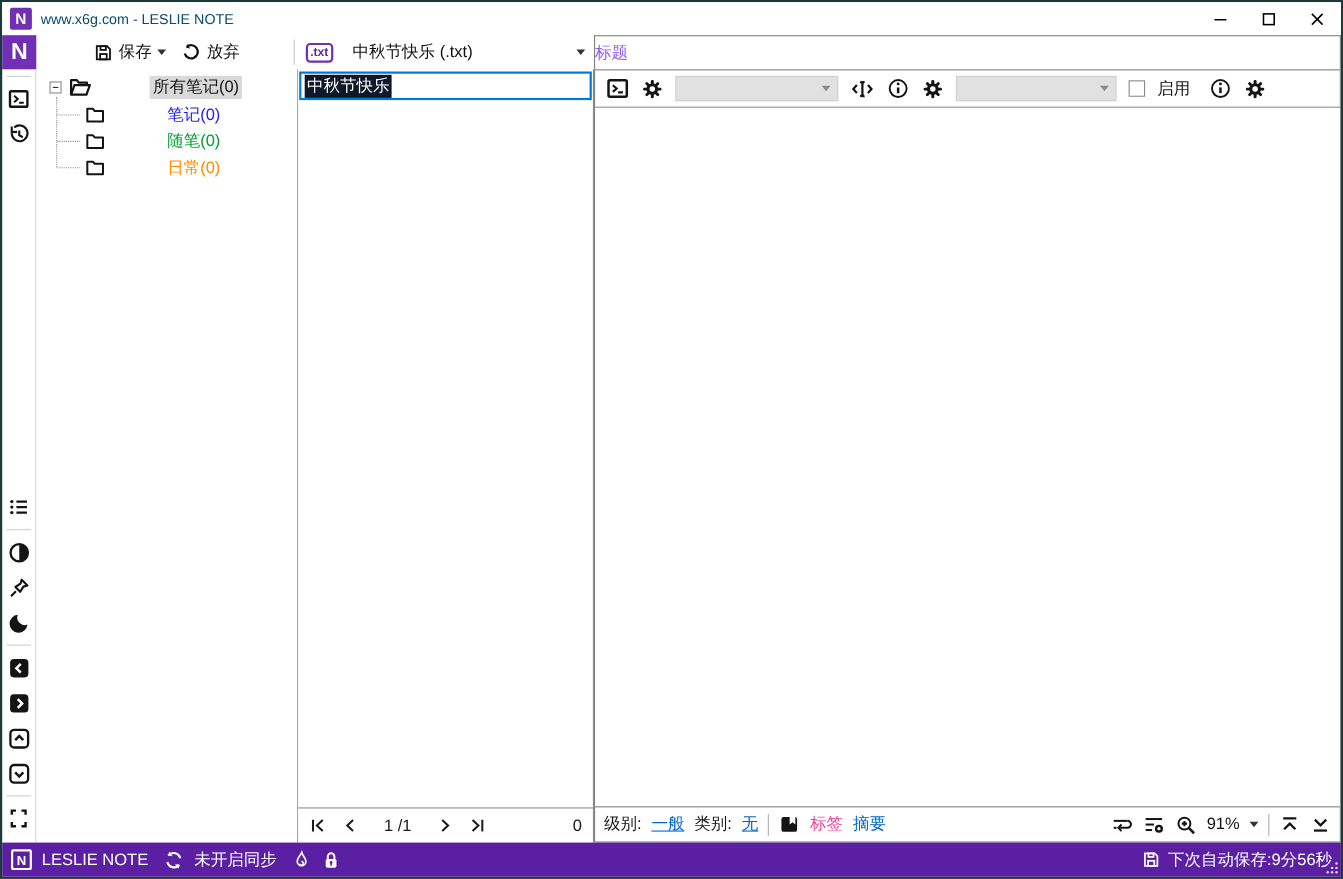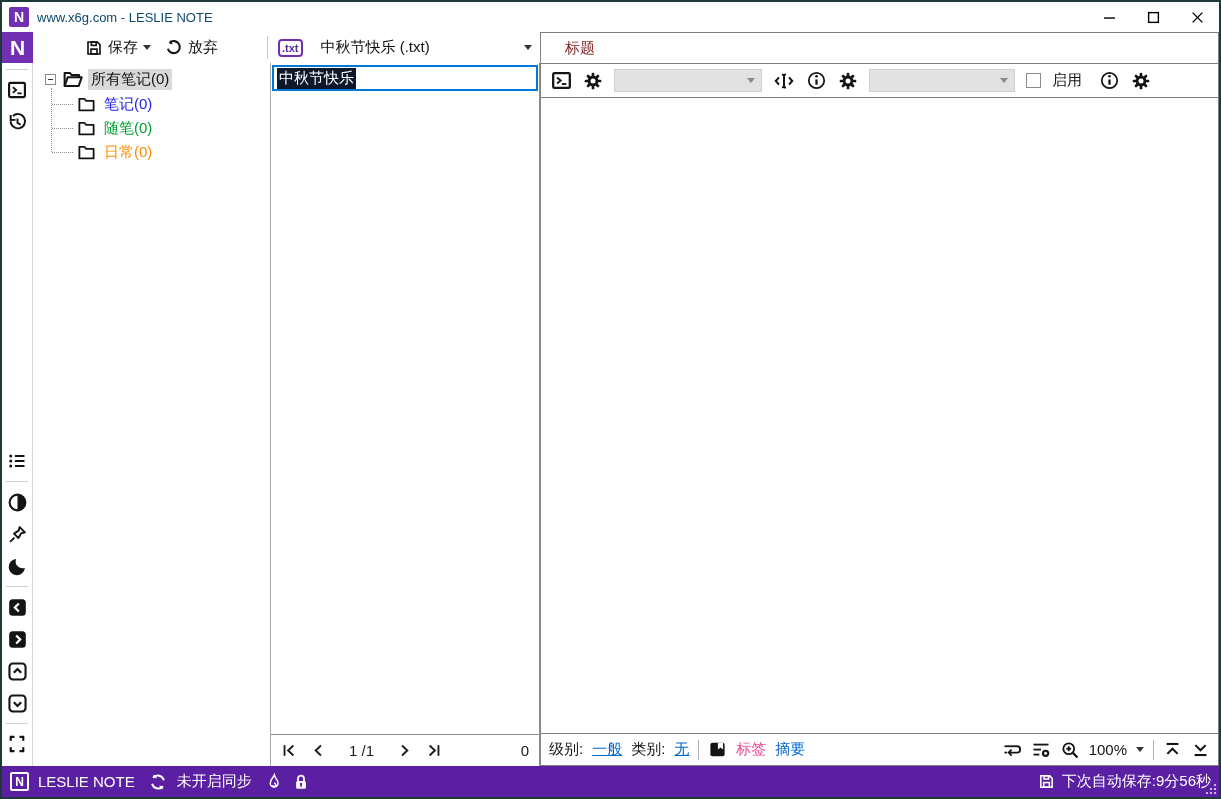--- a/index.html
+++ b/index.html
@@ -28,37 +28,37 @@
     color:#fff; font-weight:bold; font-size:21px; }
   .left-tools { grid-column:2; grid-row:2; display:flex; align-items:center; justify-content:center; gap:5px; position:relative; }
   .tool-label { font-size:15px; color:#111; }
   .caret-sm { width:0;height:0;border-left:4px solid transparent;border-right:4px solid transparent;border-top:5px solid #333; }
   .tools-sep { position:absolute; right:2px; top:4px; bottom:4px; width:1px; background:#c9c9c9; }
   .note-type { grid-column:3; grid-row:2; display:flex; align-items:center; gap:18px; padding:0 8px; }
   .txt-badge { font-size:11px; font-weight:bold; border:2px solid; border-radius:4px; padding:0px 2px; line-height:14px; }
   .note-type-label { font-size:15px; color:#111; white-space:nowrap; }
   .note-type .caret-sm { margin-left:auto; }
   .title-field { grid-column:4; grid-row:2; border:1px solid #7f7f7f; border-bottom:none;
-    display:flex; align-items:center; padding:0 24px; font-size:15px; color:#7f1d1d;text-align:center; }
+    display:flex; align-items:center; padding:0 0; font-size:15px; color:#8b5cf6;text-align:center; }
 
   
   .sidebar { grid-column:1; grid-row:3; border-right:1px solid #d8d8d8; display:flex; flex-direction:column;
     align-items:center; padding:2px 0 6px 0; color:#141414; }
   .side-sep { width:22px; height:0; border-top:1px solid #cfcfcf; margin:4px 0; flex:none; }
   .side-btn { width:26px; height:26px; display:flex; align-items:center; justify-content:center; margin:3px 0; flex:none; }
   .spacer { flex:1; }
   .ic { display:block; }
 
   
   .tree-panel { grid-column:2; grid-row:3; padding-top:3px; overflow:hidden; }
   .tree-root-row { display:flex; align-items:center; height:26px; padding-left:12px; color:#141414; }
   .expander { width:11px; height:11px; border:1px solid #8a8a8a; position:relative; margin-right:6px; flex:none; background:#fff; }
   .expander::after { content:""; position:absolute; left:2px; right:2px; top:4px; border-top:1px solid #333; }
   .tree-folder { margin-right:5px; flex:none; color:#141414; }
-  .tree-label { font-size:15px; padding:1px 3px; white-space:nowrap; }
+  .tree-label { font-size:15px; padding:1px 3px; white-space:nowrap;margin-left:48px; }
   .tree-label.selected { background:#d9d9d9; }
   .tree-children { position:relative; margin-left:18px; }
   .tree-children::before { content:""; position:absolute; left:0; top:-4px; bottom:12px; border-left:1px dotted #909090; }
   .tree-child { display:flex; align-items:center; height:24px; padding-left:26px; position:relative; }
   .tree-child::before { content:""; position:absolute; left:1px; top:12px; width:21px; border-top:1px dotted #909090; }
 
   
   .list-panel { grid-column:3; grid-row:3; border-left:1px solid #a9a9a9; border-right:1px solid #8f8f8f;
     display:flex; flex-direction:column; }
   .note-item { margin:2px 1px 0 1px; height:26px; border:2px solid #0078d7; display:flex; align-items:center; padding-left:3px; background:#fff; }
@@ -460,21 +460,21 @@
             </svg>
         </span>
         <span>
           <svg class="ic" width="20" height="20" viewBox="0 0 24 24" fill="none" stroke="#141414" stroke-width="2.2">
               <circle cx="10.5" cy="10.5" r="6.5"></circle>
               <line x1="15.5" y1="15.5" x2="21" y2="21" stroke-width="2.8"></line>
               <line x1="7.6" y1="10.5" x2="13.4" y2="10.5"></line>
               <line x1="10.5" y1="7.6" x2="10.5" y2="13.4"></line>
             </svg>
         </span>
-        <span class="zoom-text">100%</span>
+        <span class="zoom-text">91%</span>
         <span class="caret-sm"></span>
         <span class="v-sep"></span>
         <span>
           <svg class="ic" width="19" height="19" viewBox="0 0 24 24" fill="none" stroke="#141414" stroke-width="2.6">
               <line x1="4.5" y1="5" x2="19.5" y2="5"></line>
               <polyline points="5.5,17.5 12,11 18.5,17.5"></polyline>
             </svg>
         </span>
         <span>
           <svg class="ic" width="19" height="19" viewBox="0 0 24 24" fill="none" stroke="#141414" stroke-width="2.6">

